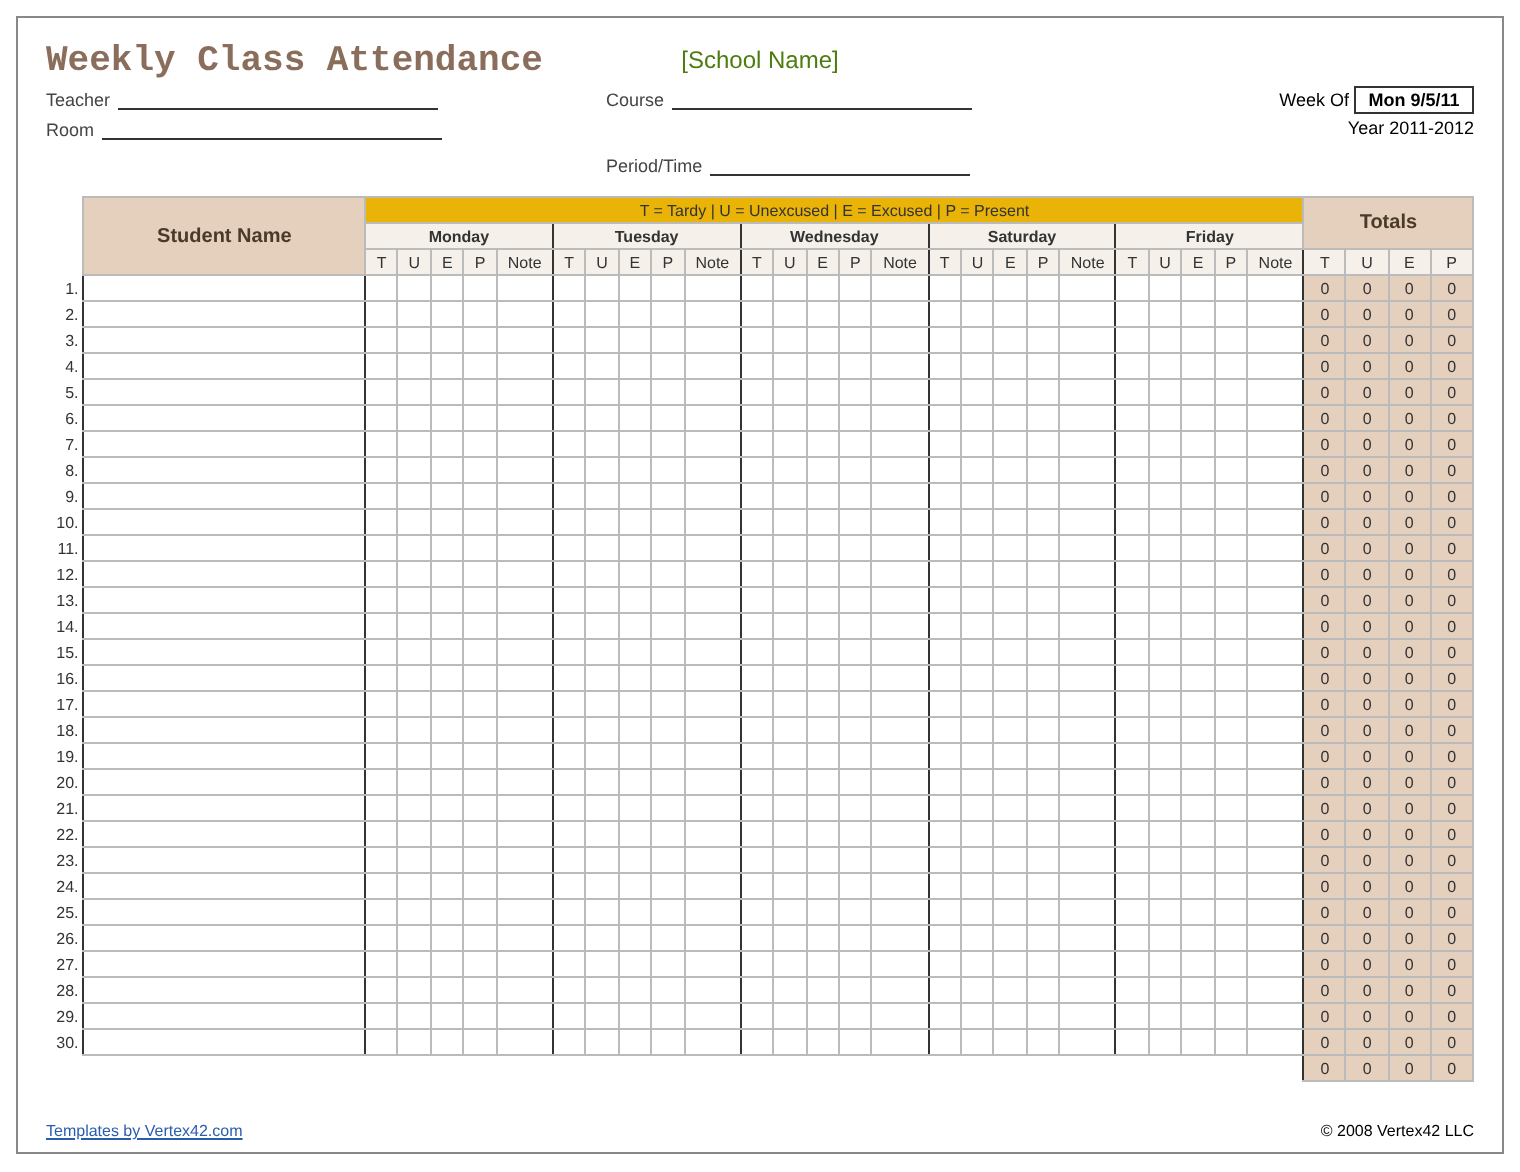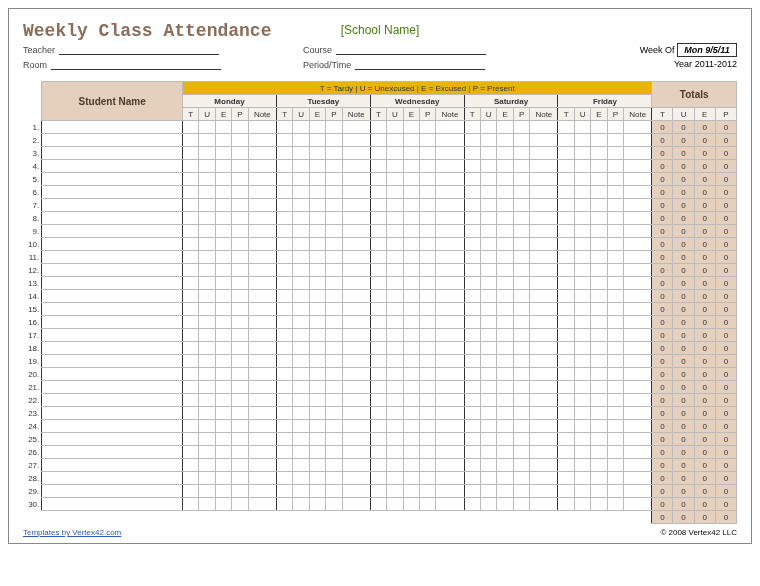--- a/index.html
+++ b/index.html
@@ -63,21 +63,20 @@
   }
   .week-box {
     display: inline-block;
     border: 1px solid #333;
     padding: 1px 4px;
     font-weight: bold;
     font-size: 9px;
     min-width: 60px;
     text-align: center;
     background: #fff;
-    font-style: italic;
   }
   .meta-right .r-row { margin-bottom: 2px; }
   .meta-right .r-label { margin-right: 0; }
 
   table.grid {
     border-collapse: collapse;
     width: 100%;
     margin-top: 10px;
     table-layout: fixed;
   }
@@ -141,21 +140,21 @@
   .day-last { border-right: 1px solid #333 !important; }
   .tot-cell {
     background: #e5cfbd;
     font-size: 8px;
   }
   .tot-first { border-left: 1px solid #333 !important; }
   tbody tr td { background: #fff; }
   tbody tr:nth-child(even) td.name-cell,
   tbody tr:nth-child(even) td.day-cell { }
   .footer {
-    margin-top: 4px;
+    margin-top: 20px;
     font-size: 8px;
     display: flex;
     justify-content: space-between;
   }
   .footer a { color: #2a5db0; text-decoration: underline; }
   .grand-row td {
     background: #e5cfbd;
     font-weight: normal;
     height: 14px;
   }
@@ -179,21 +178,21 @@
       <div class="field-group" style="margin-bottom:3px;">
         <span class="field-label">Teacher</span>
         <span class="field-line" style="width:160px"></span>
       </div>
       <div class="field-group">
         <span class="field-label">Room</span>
         <span class="field-line" style="width:170px"></span>
       </div>
     </div>
     <div class="meta-mid">
-      <div class="field-group" style="margin-bottom:3px;">
+      <div class="field-group" style="margin-bottom:21px;">
         <span class="field-label">Course</span>
         <span class="field-line" style="width:150px"></span>
       </div>
       <div class="field-group">
         <span class="field-label">Period/Time</span>
         <span class="field-line" style="width:130px"></span>
       </div>
     </div>
     <div class="meta-right">
       <div class="r-row">

